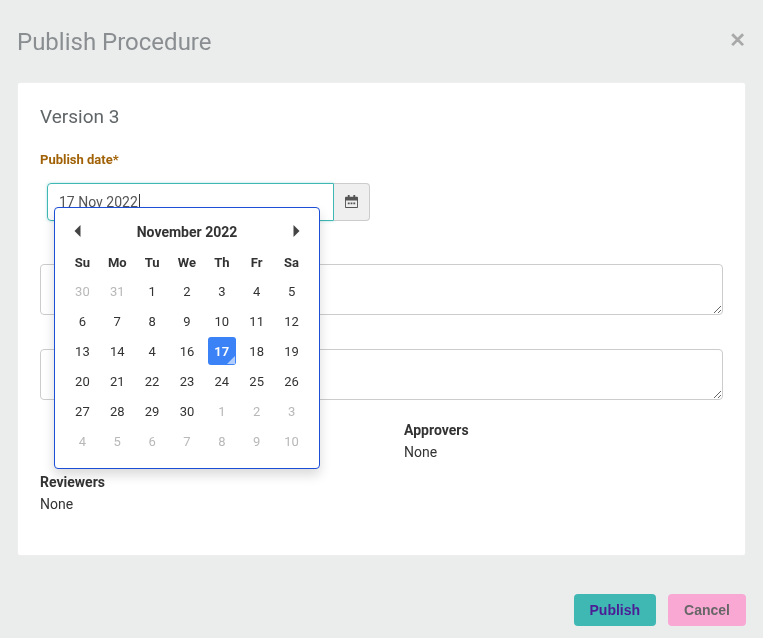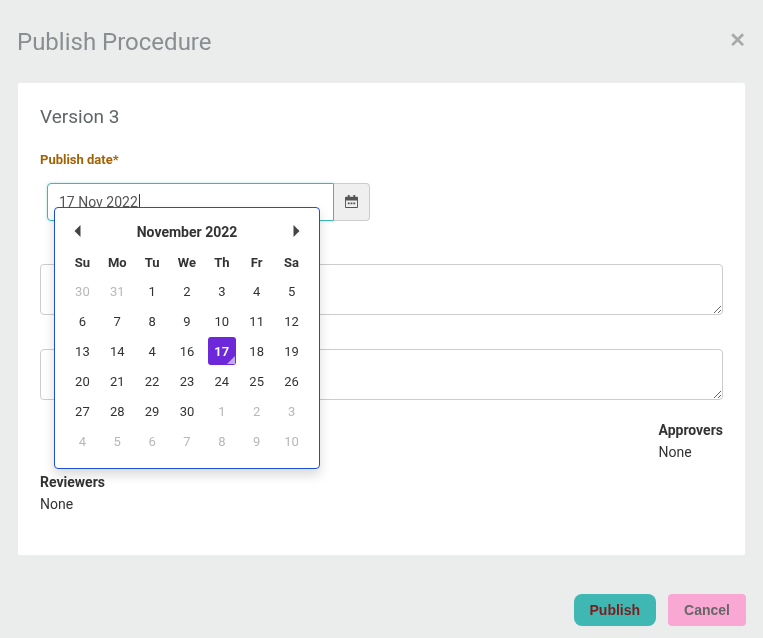--- a/index.html
+++ b/index.html
@@ -142,38 +142,37 @@
     width: 28px;
     height: 28px;
     align-items: center;
     justify-content: center;
     border-radius: 3px;
     cursor: pointer;
     position: relative;
   }
   .dp-other { color: #b8b8b8; }
   .dp-selected {
-    background: #6d28d9;
+    background: #3b82f6;
     color: #fff;
     font-weight: 600;
   }
   .dp-selected::after {
     content: "";
     position: absolute;
     right: 1px;
     bottom: 1px;
     border: 4px solid transparent;
     border-right-color: rgba(255,255,255,0.6);
     border-bottom-color: rgba(255,255,255,0.6);
   }
   .meta-row {
     display: flex;
     gap: 190px;
     margin-top: 18px;
-    justify-content: flex-end;
   }
   .meta-block { }
   .meta-label {
     font-size: 14px;
     font-weight: 700;
     color: #333;
     margin-bottom: 6px;
   }
   .meta-value {
     font-size: 14px;
@@ -192,22 +191,21 @@
   .btn {
     font-size: 14px;
     font-weight: 700;
     padding: 8px 16px;
     border-radius: 4px;
     border: none;
     cursor: pointer;
   }
   .btn-primary {
     background: #3fb7b2;
-    color: #7f1d1d;
-    border-radius: 8px;
+    color: #4c1d95;
   }
   .btn-default {
     background: #f9a8d4;
     color: #666;
   }
   .text-cursor::after {
     content: "";
     display: inline-block;
     width: 1px;
     height: 15px;

